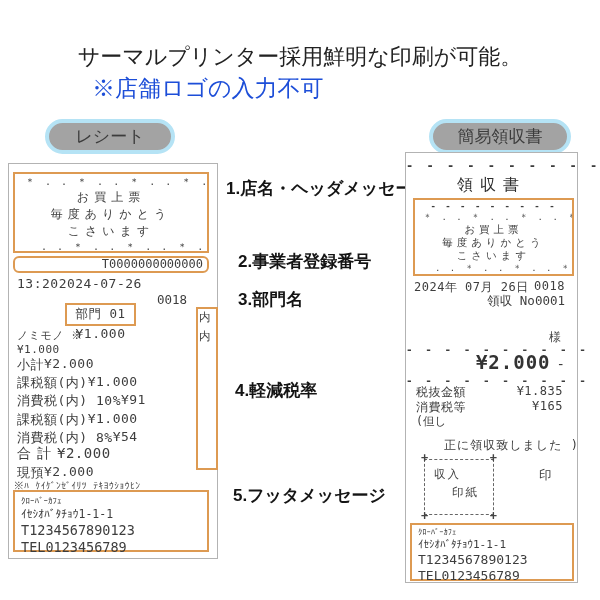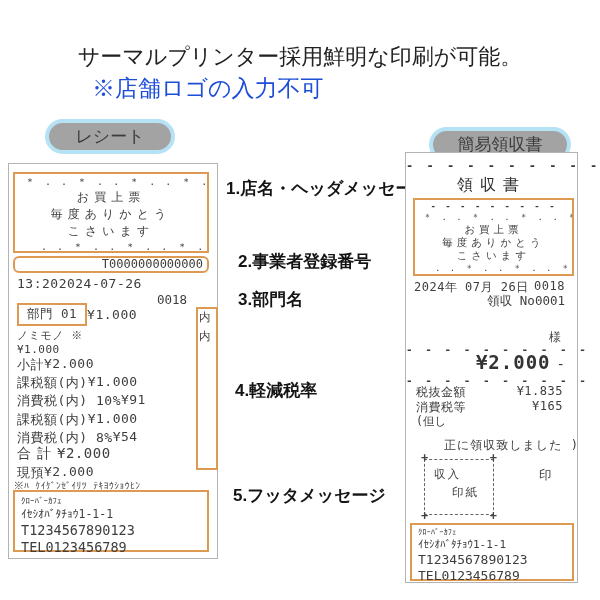--- a/index.html
+++ b/index.html
@@ -6,21 +6,21 @@
   .page{position:relative;width:600px;height:600px;background:#ffffff;overflow:hidden;
         font-family:"Liberation Sans",sans-serif;color:#1f1f1f;}
   
   .t1{position:absolute;top:10px;left:0;right:0;text-align:center;font-size:22px;color:#222;}
   .t2{position:absolute;top:42px;left:0;right:0;text-align:center;font-size:22px;color:#222;}
   .warn{position:absolute;top:73px;left:92px;font-size:23px;font-weight:500;color:#1d4ed8;}
   
   .pill{position:absolute;box-sizing:border-box;border:4px solid #b5e3f5;border-radius:19px;
         background:#a3a3a3;color:#3c3c3c;font-size:17px;display:flex;align-items:center;justify-content:center;}
   .pill-left{left:45px;top:119px;width:130px;height:35px;}
-  .pill-right{left:429px;top:119px;width:142px;height:35px;margin-top:8px;}
+  .pill-right{left:429px;top:119px;width:142px;height:35px;}
   
   .ann{position:absolute;font-size:17px;font-weight:bold;color:#141414;white-space:nowrap;}
   .a1{left:226px;top:177px;}.a2{left:238px;top:250px;}.a3{left:238px;top:288px;}
   .a4{left:235px;top:379px;}.a5{left:233px;top:484px;}
   
   .paper{position:absolute;box-sizing:border-box;background:#fff;border:1px solid #b3b3b3;
          font-family:"DejaVu Sans Mono",monospace;color:#3d3d3d;}
   .paper-left{left:8px;top:163px;width:210px;height:396px;}
   .paper-right{left:405px;top:152px;width:173px;height:431px;}
   .obox{position:absolute;box-sizing:border-box;border:2px solid #dd9a52;}
@@ -29,21 +29,21 @@
   
   .lhead{left:4px;top:8px;width:196px;height:81px;padding-top:1px;overflow:hidden;}
   .lhead .s-top{padding-left:10px;}
   .lhead .s-bot{padding-left:26px;}
   .lreg{left:4px;top:92px;width:196px;height:17px;font-size:12px;text-align:right;
         padding-right:4px;line-height:13px;border-radius:6px;}
   .lrow{position:absolute;left:8px;right:33px;display:flex;justify-content:flex-start;
         font-size:13px;letter-spacing:0.5px;white-space:nowrap;}
   .ltime{top:112px;}
   .lno{position:absolute;right:30px;top:128px;font-size:12.5px;}
-  .ldept{top:139px;align-items:center;}
+  .ldept{top:139px;align-items:center;flex-direction:column;}
   .deptbox{display:inline-block;border:2px solid #dd9a52;padding:1px 8px;font-size:12.5px;}
   .litem{top:164px;font-size:11px;flex-direction:column;}
   .tag{position:absolute;left:190px;font-size:11.5px;}
   .tag1{top:146px;}.tag2{top:165px;}
   .vcol{left:187px;top:143px;width:22px;height:163px;}
   .r1{top:192px;}.r2{top:210px;}.r3{top:228px;}.r4{top:247px;}.r5{top:265px;}
   .r6{top:281px;font-size:14px;}.r6 .lbl{letter-spacing:6px;}
   .r7{top:300px;}
   .lnote{position:absolute;left:5px;top:316px;font-size:9.5px;letter-spacing:0.5px;white-space:nowrap;color:#4a4a4a;}
   .lfoot{left:4px;top:326px;width:196px;height:62px;padding:3px 6px;}

